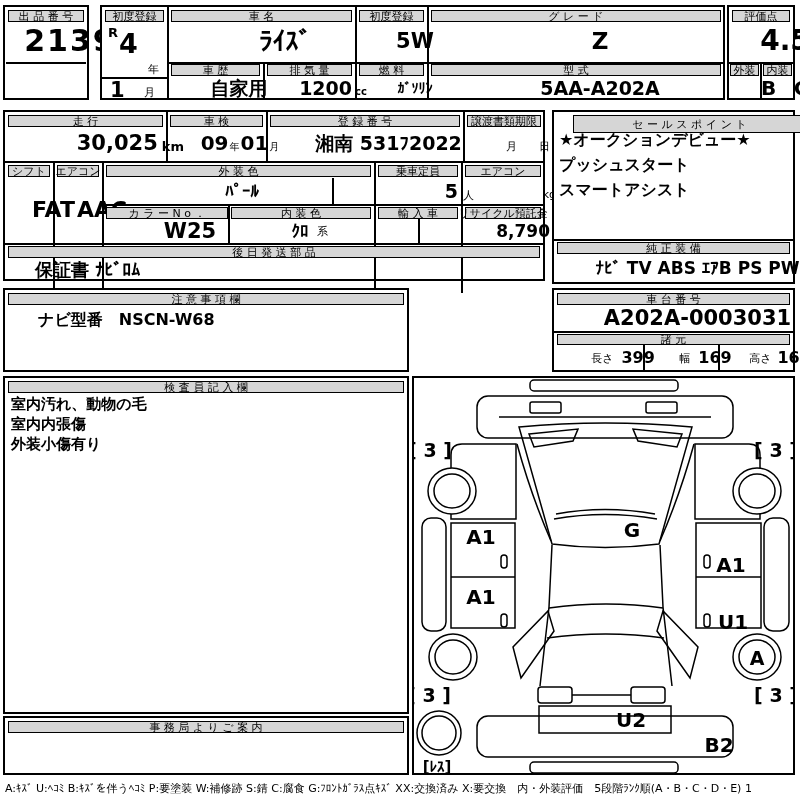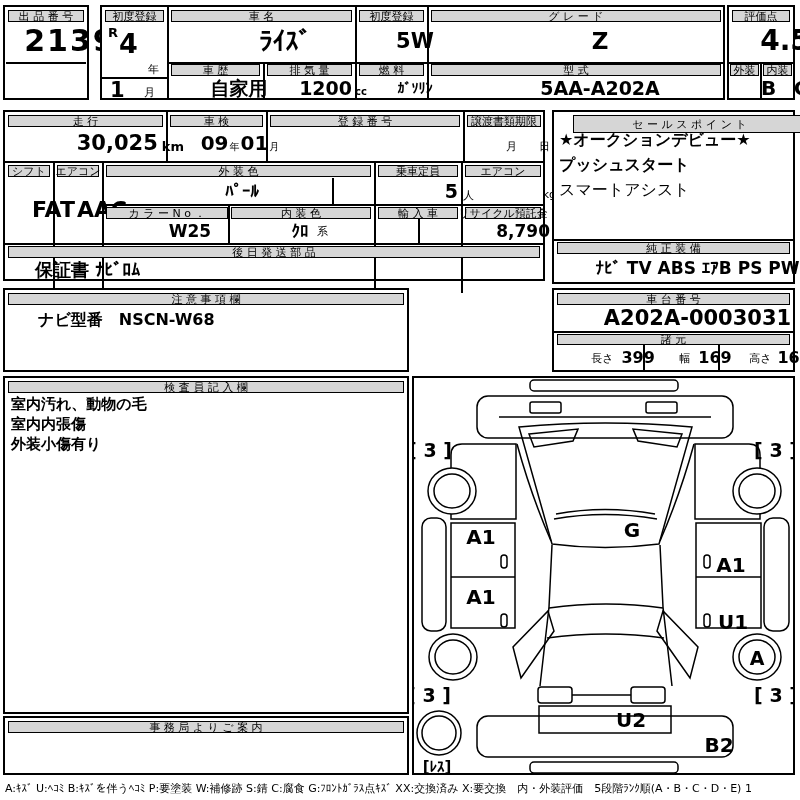--- a/index.html
+++ b/index.html
@@ -88,20 +88,21 @@
     <div class="val right" style="left:5px;top:16px;width:150px;height:30px">
       <span style="font-size:21px">30,025</span>
       <span class="u" style="font-size:13px;margin-left:4px;margin-top:6px">km</span>
     </div>
     <div class="val" style="left:163px;top:16px;width:96px;height:30px">
       <span style="font-size:20px">09</span>
       <span style="font-size:10px;font-weight:normal;margin:8px 1px 0">年</span>
       <span style="font-size:20px">01</span>
       <span style="font-size:10px;font-weight:normal;margin:8px 0 0 1px">月</span>
     </div>
+    <div class="val" style="left:263px;top:16px;width:193px;height:30px;font-size:19px">湘南 531ﾌ2022</div>
     <div class="val" style="left:460px;top:22px;width:78px;height:24px;font-size:11px;font-weight:normal">月　　日</div>
 
     <div class="vline" style="left:48px;top:50px;height:131px"></div>
     <div class="vline" style="left:97px;top:50px;height:131px"></div>
     <div class="vline" style="left:369px;top:50px;height:131px"></div>
     <div class="vline" style="left:456px;top:50px;height:131px"></div>
     <div class="hdr" style="left:3px;top:53px;width:42px;height:12px">シフト</div>
     <div class="hdr" style="left:52px;top:53px;width:42px;height:12px">エアコン</div>
     <div class="hdr" style="left:101px;top:53px;width:265px;height:12px">外 装 色</div>
     <div class="hdr" style="left:373px;top:53px;width:80px;height:12px">乗車定員</div>
@@ -117,38 +118,38 @@
     </div>
     <div class="val right" style="left:458px;top:74px;width:74px;height:16px;font-size:11px;font-weight:normal;padding-right:5px">kg</div>
 
     <div class="hline" style="left:97px;top:92px;width:441px"></div>
     <div class="hdr" style="left:101px;top:95px;width:122px;height:12px">カ ラ ー N o ．</div>
     <div class="hdr" style="left:226px;top:95px;width:140px;height:12px">内 装 色</div>
     <div class="hdr" style="left:373px;top:95px;width:80px;height:12px">輸 入 車</div>
     <div class="hdr" style="left:460px;top:95px;width:76px;height:12px">リサイクル預託金</div>
     <div class="vline" style="left:223px;top:92px;height:39px"></div>
     <div class="vline" style="left:413px;top:107px;height:24px"></div>
-    <div class="val" style="left:99px;top:108px;width:124px;height:22px;font-size:17px">W25</div>
+    <div class="val" style="left:99px;top:108px;width:124px;height:22px;font-size:21px">W25</div>
     <div class="val" style="left:226px;top:108px;width:90px;height:22px;font-size:17px">ｸﾛ</div>
     <div class="txt" style="left:312px;top:114px;font-size:11px">系</div>
     <div class="val right" style="left:458px;top:108px;width:77px;height:22px">
       <span style="font-size:17px">8,790</span>
       <span style="font-size:11px;font-weight:normal;margin:5px 1px 0 2px">円</span>
     </div>
 
     <div class="hline" style="left:0;top:131px;width:538px"></div>
     <div class="hdr" style="left:3px;top:134px;width:532px;height:12px">後 日 発 送 部 品</div>
     <div class="val left" style="left:6px;top:149px;width:400px;height:18px;font-size:18px">保証書 ﾅﾋﾞﾛﾑ</div>
   </div>
 
   <div class="box" style="left:552px;top:110px;width:243px;height:174px">
     <div class="hdr" style="left:19px;top:3px;width:233px;height:18px">セ ー ル ス ポ イ ン ト</div>
     <div class="txt" style="left:5px;top:20px;font-size:16px;font-weight:bold">★オークションデビュー★</div>
     <div class="txt" style="left:5px;top:45px;font-size:16px;font-weight:bold">プッシュスタート</div>
-    <div class="txt" style="left:5px;top:70px;font-size:16px;font-weight:normal">スマートアシスト</div>
+    <div class="txt" style="left:5px;top:70px;font-size:16px;font-weight:bold">スマートアシスト</div>
     <div class="hline" style="left:0;top:127px;width:239px"></div>
     <div class="hdr" style="left:3px;top:130px;width:233px;height:12px">純 正 装 備</div>
     <div class="val" style="left:2px;top:143px;width:235px;height:26px;font-size:17px">ﾅﾋﾞ TV ABS ｴｱB PS PW</div>
   </div>
 
   <div class="box" style="left:3px;top:288px;width:406px;height:84px">
     <div class="hdr" style="left:3px;top:3px;width:396px;height:12px">注 意 事 項 欄</div>
     <div class="val left" style="left:9px;top:20px;width:380px;height:20px;font-size:16px">ナビ型番　NSCN-W68</div>
   </div>
 

